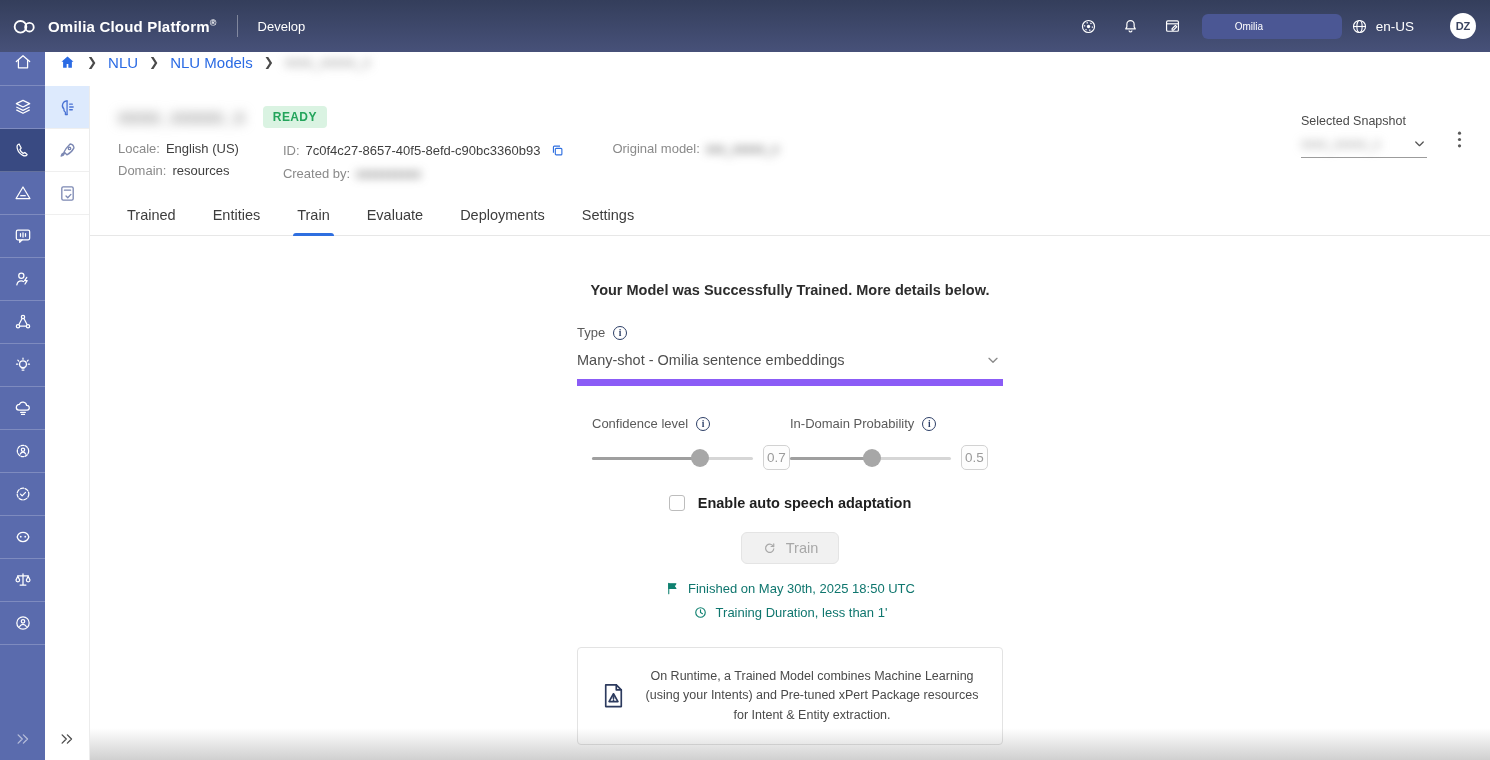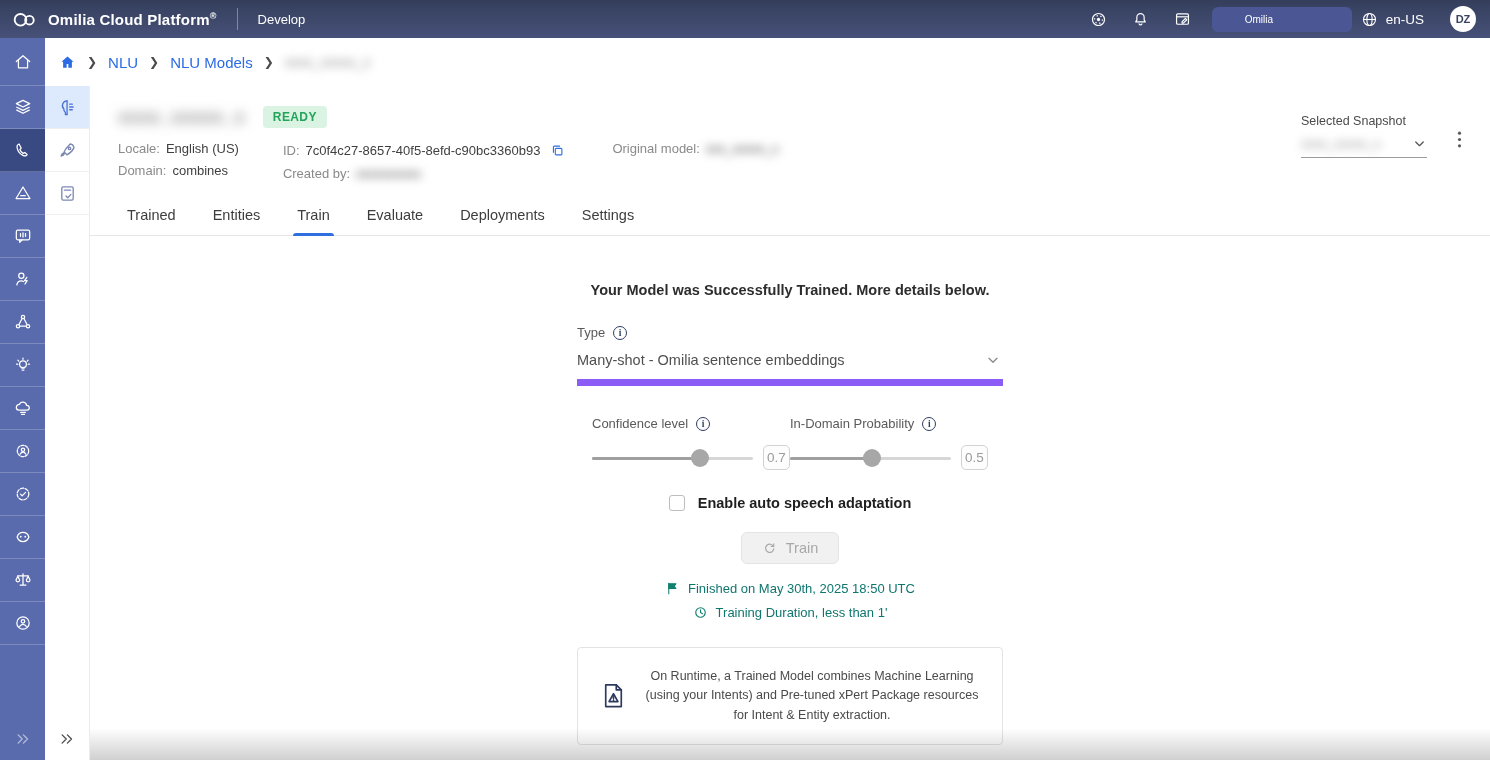--- a/index.html
+++ b/index.html
@@ -1,32 +1,32 @@
 <!DOCTYPE html>
 <html><head>
 <meta charset="utf-8">
 <style>
   * { box-sizing: border-box; margin: 0; padding: 0; }
   html,body { width:1490px; height:760px; overflow:hidden; }
   body { font-family:"Liberation Sans", sans-serif; background:#fff; position:relative; }
 
   
-  .topbar{ position:absolute; top:0; left:0; right:0; height:38px;
+  .topbar{ position:absolute; top:0; left:0; right:0; height:52px;
     background:linear-gradient(180deg,#343e5b 0%,#475179 100%);
     display:flex; align-items:center; color:#fff; z-index:30; padding:0 14px 0 10px; }
   .brand-wrap{ display:flex; align-items:center; gap:10px; }
   .brand{ font-size:15px; font-weight:bold; letter-spacing:.2px; }
   .brand sup{ font-size:9px; }
   .topbar-sep{ width:1px; height:22px; background:rgba(255,255,255,.35); margin:0 20px; }
   .topbar-section{ font-size:13px; }
   .topbar-right{ margin-left:auto; display:flex; align-items:center; }
   .tb-icon{ width:20px; height:20px; margin:0 11px; cursor:pointer; display:flex; align-items:center; justify-content:center; }
   .tenant-box{ background:#4b5794; border-radius:6px; padding:7px 33px; width:140px;
     font-size:10px; margin:0 8px; cursor:pointer; }
-  .lang-wrap{ display:flex; align-items:center; gap:7px; font-size:13.5px; margin-right:26px; cursor:pointer; }
+  .lang-wrap{ display:flex; align-items:center; gap:7px; font-size:13.5px; margin-right:36px; cursor:pointer; }
   .avatar{ width:26px; height:26px; border-radius:50%; background:#fff; color:#39435f;
     font-size:11px; font-weight:bold; display:flex; align-items:center; justify-content:center; cursor:pointer; }
 
   
   .sidebar-primary{ position:absolute; top:38px; left:0; width:45px; bottom:0; background:#5a6bad; z-index:20;
     display:flex; flex-direction:column; }
   .sp-item{ height:43px; flex:0 0 43px; display:flex; align-items:center; justify-content:center;
     border-bottom:1px solid rgba(255,255,255,.22); cursor:pointer; }
   .sp-item.home{ height:48px; flex:0 0 48px; }
   .sp-item.active{ background:#394a82; }
@@ -356,21 +356,21 @@
       <span class="badge">READY</span>
     </div>
     <div class="meta">
       <div class="col">
         <div class="row">
             <span class="lbl">Locale:</span>
             <span class="val">English (US)</span>
           </div>
         <div class="row">
             <span class="lbl">Domain:</span>
-            <span class="val">combines</span>
+            <span class="val">resources</span>
           </div>
       </div>
       <div class="col">
         <div class="row">
           <span class="lbl">ID:</span>
           <span class="val">7c0f4c27-8657-40f5-8efd-c90bc3360b93</span>
           <span class="copy-btn">
             <svg width="15" height="15" viewBox="0 0 24 24" fill="none" stroke="#2f6fe0" stroke-width="1.8" stroke-linejoin="round">
               <rect x="8.5" y="8.5" width="10.5" height="10.5" rx="1.5"></rect>
               <path d="M5.5 15.5V6.5A1.5 1.5 0 0 1 7 5h9"></path>

